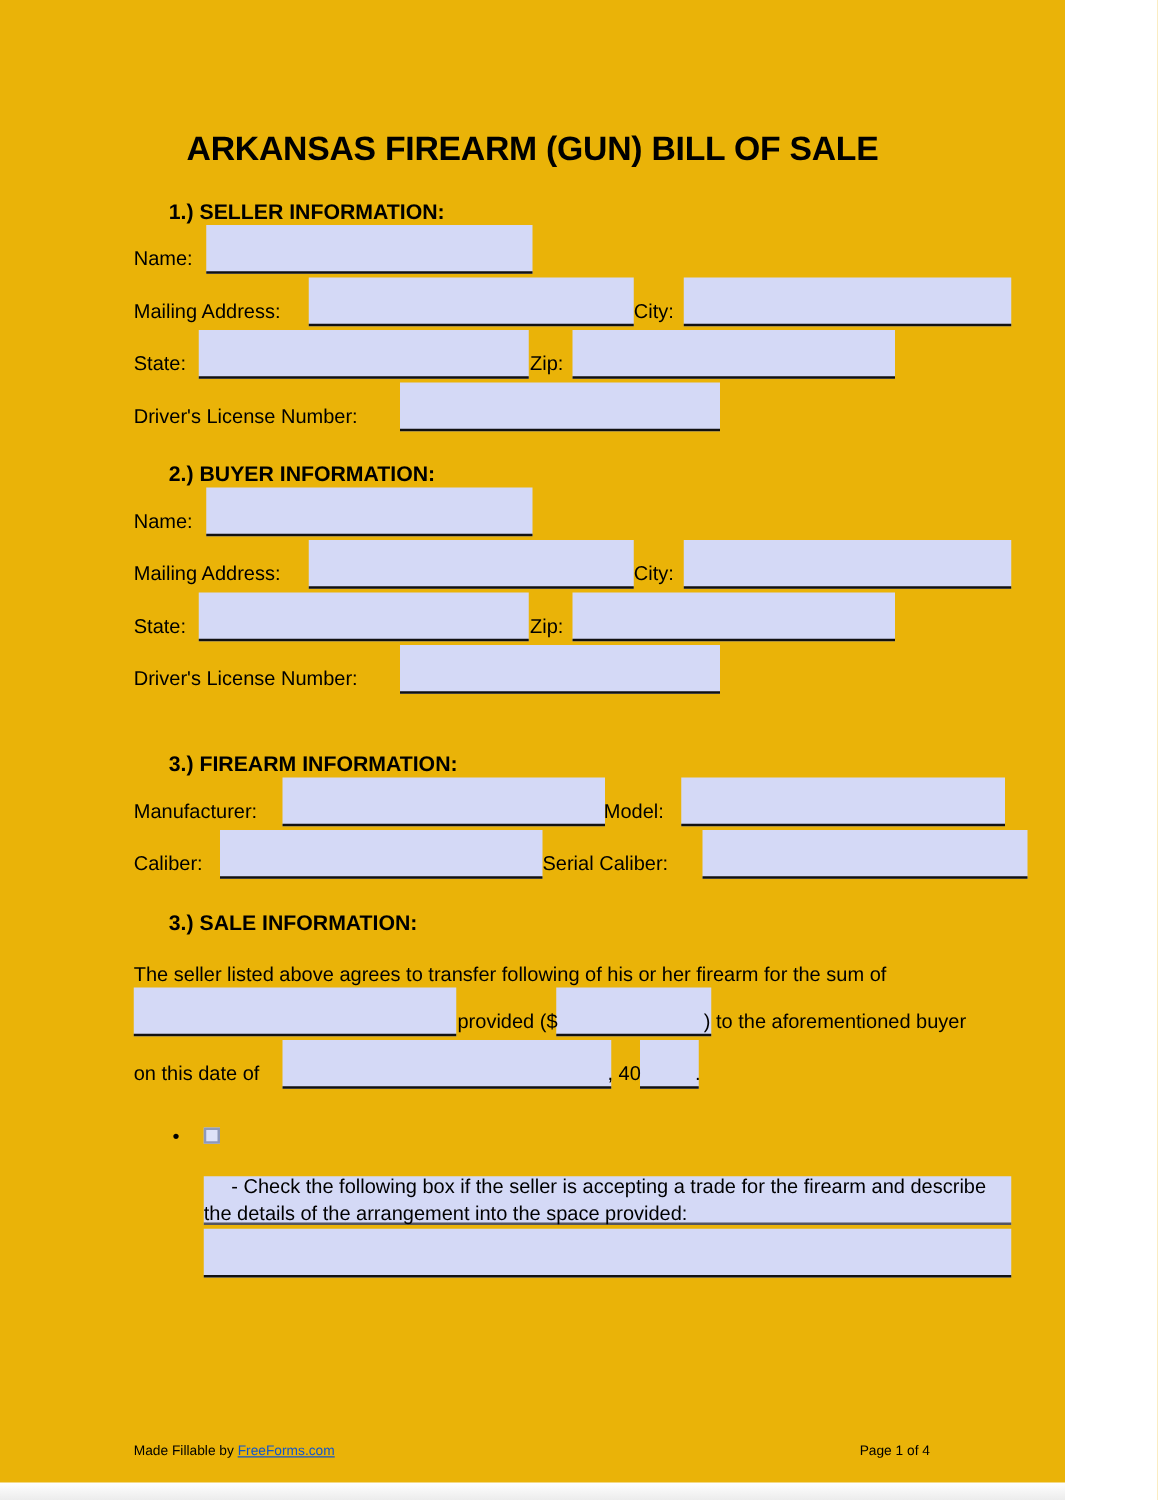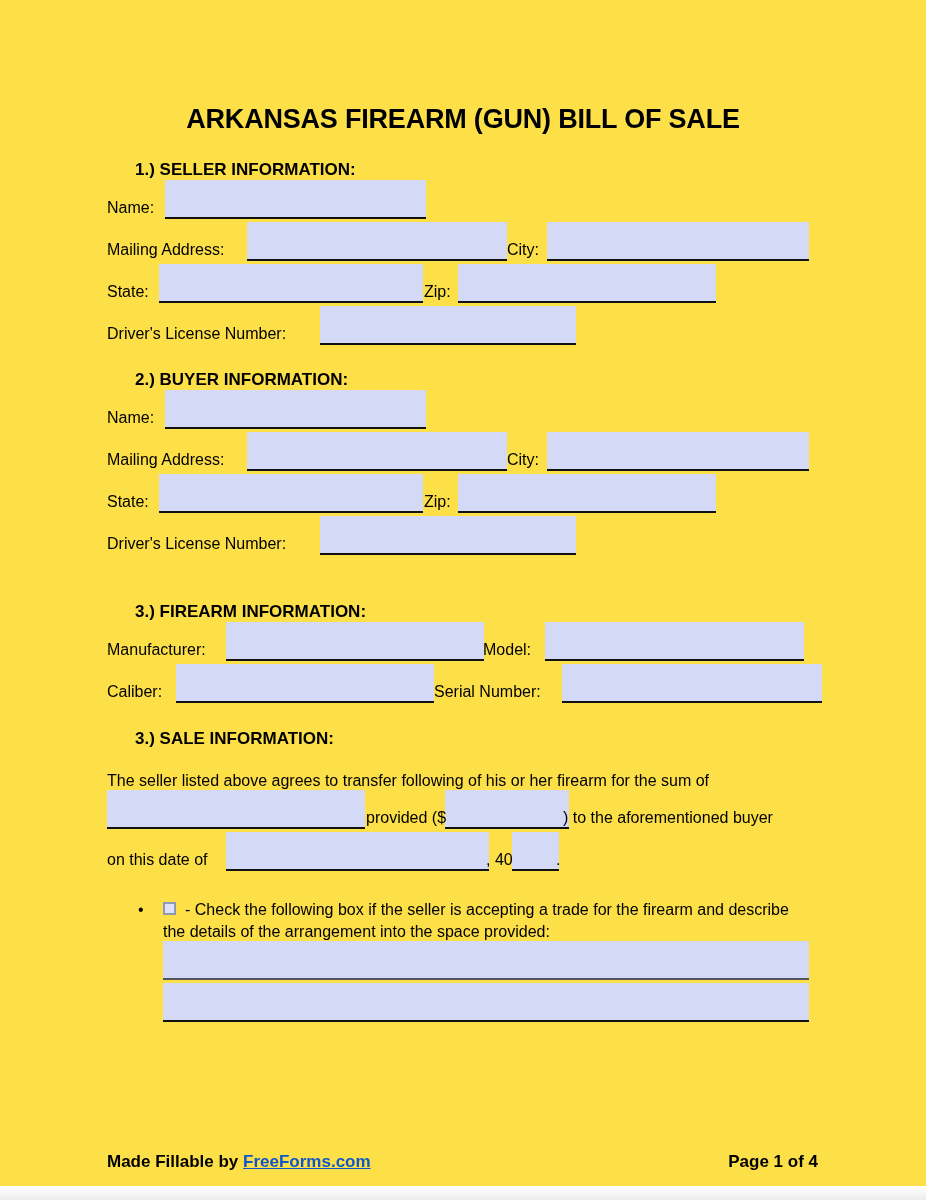--- a/index.html
+++ b/index.html
@@ -1,33 +1,33 @@
 <!DOCTYPE html>
 <html><head>
 <meta charset="utf-8">
 <style>
   html,body{margin:0;padding:0;background:#ffffff;}
   .page{
-    position:relative;width:926px;height:1200px;background:#fde047;overflow:hidden;
+    position:relative;width:852px;height:1200px;background:#eab308;overflow:hidden;
     font-family:"Liberation Sans","DejaVu Sans",sans-serif;color:#000;
     --field-fill:#d4d9f6;--underline:#111111;--cb-fill:#dde2f8;--cb-border:#8e99ba;--link:#1155cc;
   }
   .ttl{position:absolute;left:0;right:0;top:104px;text-align:center;
        font-size:27px;font-weight:bold;letter-spacing:-0.2px;line-height:30px;}
   .hd{position:absolute;font-size:17px;font-weight:bold;line-height:20px;white-space:nowrap;z-index:2;}
   .lbl{position:absolute;font-size:16px;line-height:20px;white-space:nowrap;z-index:2;text-align:right;}
   .fill{position:absolute;height:37px;background:var(--field-fill);
         border-bottom:2px solid var(--underline);z-index:1;
         font-size:16px;line-height:37px;padding:0 3px;box-sizing:content-box;}
   .fill.gray-line{border-bottom-color:#55555f;}
   .checkbox{position:absolute;width:13px;height:13px;background:var(--cb-fill);
             border:2px solid var(--cb-border);box-sizing:border-box;z-index:2;}
-  .trade-text{position:absolute;font-size:16px;line-height:22px;text-indent:22px;z-index:2;}
+  .trade-text{position:absolute;font-size:16px;line-height:22px;text-indent:22px;z-index:2;margin-top:40px;}
   .bullet{position:absolute;font-size:16px;line-height:22px;z-index:2;}
-  .foot{position:absolute;font-size:17px;font-weight:bold;line-height:21px;white-space:nowrap;}
+  .foot{position:absolute;font-size:11px;font-weight:normal;line-height:21px;white-space:nowrap;}
   .foot a{color:var(--link);text-decoration:underline;cursor:pointer;}
   .page-edge{position:absolute;left:0;right:0;bottom:0;height:14px;
              background:linear-gradient(#ffffff,#ececec);}
 </style>
 </head>
 <body>
 
 <div class="page" style="--field-fill: #d4d9f6; --underline: #111111; --cb-fill: #dde2f8; --cb-border: #8e99ba; --link: #1155cc;">
 
   <div class="ttl">ARKANSAS FIREARM (GUN) BILL OF SALE</div>
@@ -70,21 +70,21 @@
 
   <div class="hd" style="left:135px;top:602px">3.) FIREARM INFORMATION:</div>
 
   <span class="lbl" style="left:107px;top:640px">Manufacturer:</span>
   <span class="fill" style="left:226px;top:622px;width:252px"></span>
   <span class="lbl" style="left:483px;top:640px">Model:</span>
   <span class="fill" style="left:545px;top:622px;width:253px"></span>
 
   <span class="lbl" style="left:107px;top:682px">Caliber:</span>
   <span class="fill" style="left:176px;top:664px;width:252px"></span>
-  <span class="lbl" style="left:434px;top:682px">Serial Number:</span>
+  <span class="lbl" style="left:434px;top:682px">Serial Caliber:</span>
   <span class="fill" style="left:562px;top:664px;width:254px"></span>
 
   <div class="hd" style="left:135px;top:729px">3.) SALE INFORMATION:</div>
 
   <span class="lbl" style="left:107px;top:771px">The seller listed above agrees to transfer following of his or her firearm for the sum of</span>
 
   <span class="fill" style="left:107px;top:790px;width:252px"></span>
   <span class="lbl" style="left:366px;top:808px">provided ($</span>
   <span class="fill" style="left:445px;top:790px;width:118px"></span>
   <span class="lbl" style="left:563px;top:808px">) to the aforementioned buyer</span>

